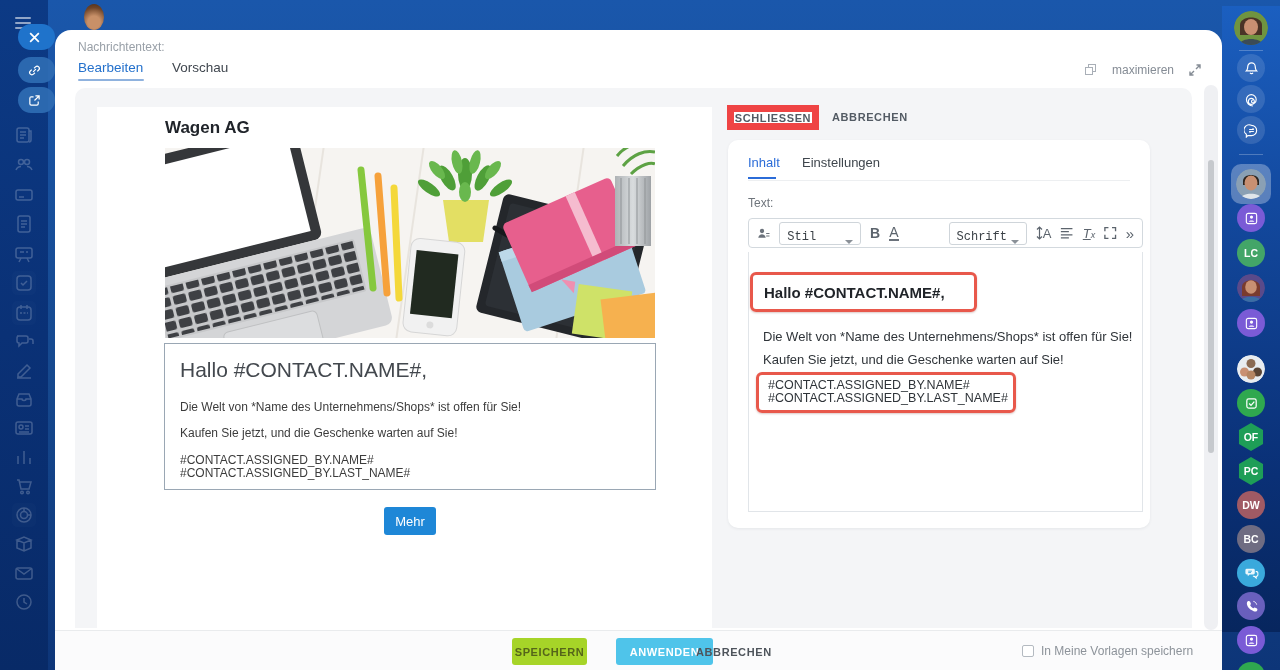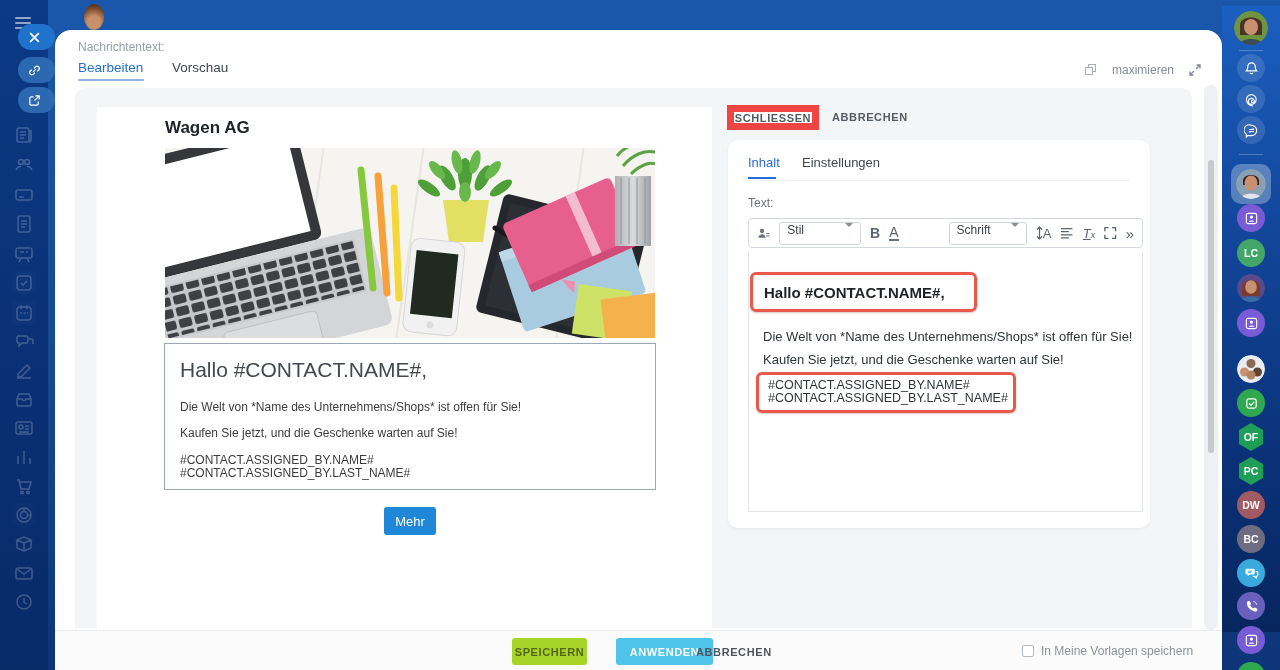--- a/index.html
+++ b/index.html
@@ -34,22 +34,22 @@
   .prev-small { font-size:12px; color:#3c3c3c; }
 
   
   #editor-card { left:673px; top:110px; width:422px; height:388px; background:#fff; border-radius:10px;
                  box-shadow:0 1px 3px rgba(50,60,80,.08); }
   .btn-outline { background:#fff; border:7px solid #ef4444; border-radius:0; color:#535b64;
                  font-size:11px; font-weight:bold; letter-spacing:.6px; display:flex; align-items:center; justify-content:center; }
   .txt-btn { color:#535b64; font-size:11px; font-weight:bold; letter-spacing:.6px; }
   .ed-tab { font-size:13px; color:#3f464d; }
   .ed-tab.active { color:#2b6cd8; }
-  .tool-sel { border:1px solid #cfd5da; border-radius:3px; height:23px; display:flex; align-items:flex-start;
-              justify-content:space-between; padding:0 7px; font-size:12px; color:#3a4046; }
+  .tool-sel { border:1px solid #cfd5da; border-radius:3px; height:23px; display:flex; align-items:flex-end;
+              justify-content:space-between; padding:0 7px; font-size:12px; color:#3a4046;font-family:Liberation Mono, monospace; }
   .caret { width:0; height:0; border-left:4px solid transparent; border-right:4px solid transparent; border-top:4px solid #8a9097; }
   .tool-glyph { color:#5c646d; font-size:14px; }
   .red-box { position:absolute; border:3px solid #e8584b; border-radius:6px; box-shadow:0 1px 2px rgba(120,40,30,.25); }
 
   
   #footer-bar { left:55px; top:630px; width:1167px; height:40px; background:#fbfbfc; border-top:1px solid #e9ebed; }
   .f-btn { position:absolute; top:7px; height:27px; border-radius:3px; font-size:11px; font-weight:bold;
            letter-spacing:.6px; display:flex; align-items:center; justify-content:center; border:none; }
 
   

